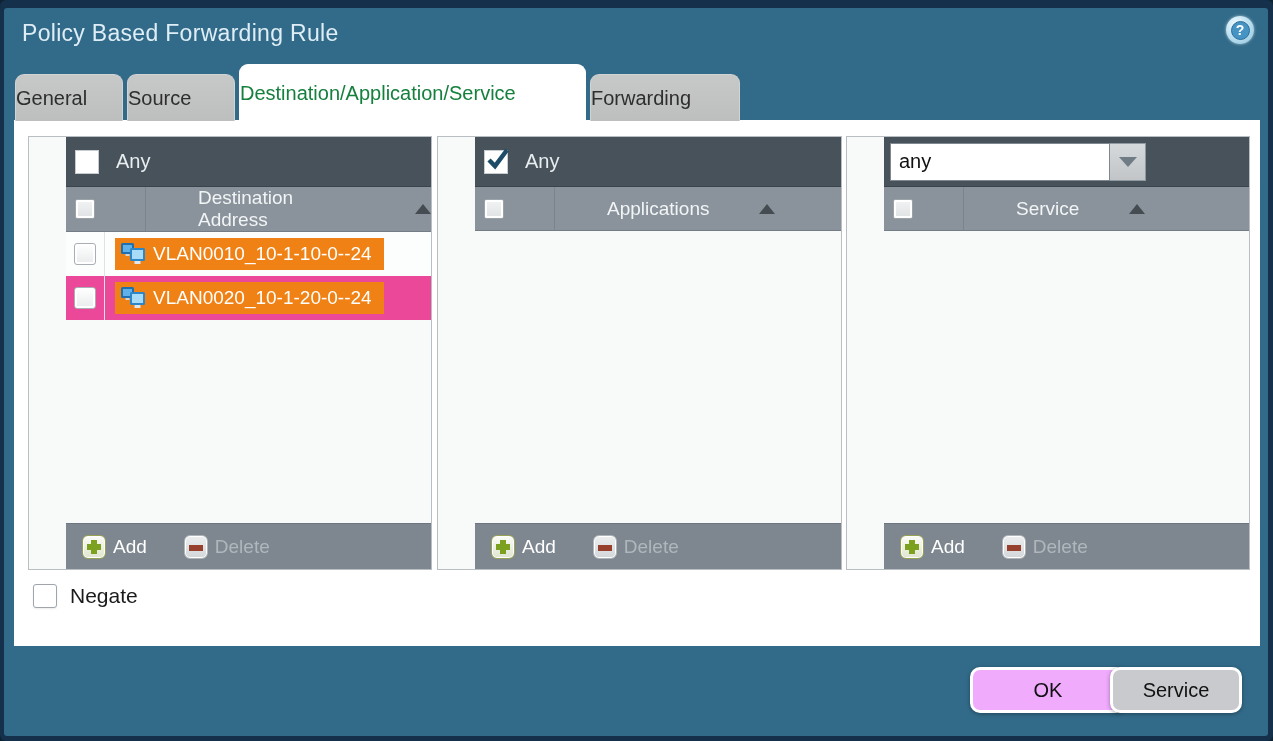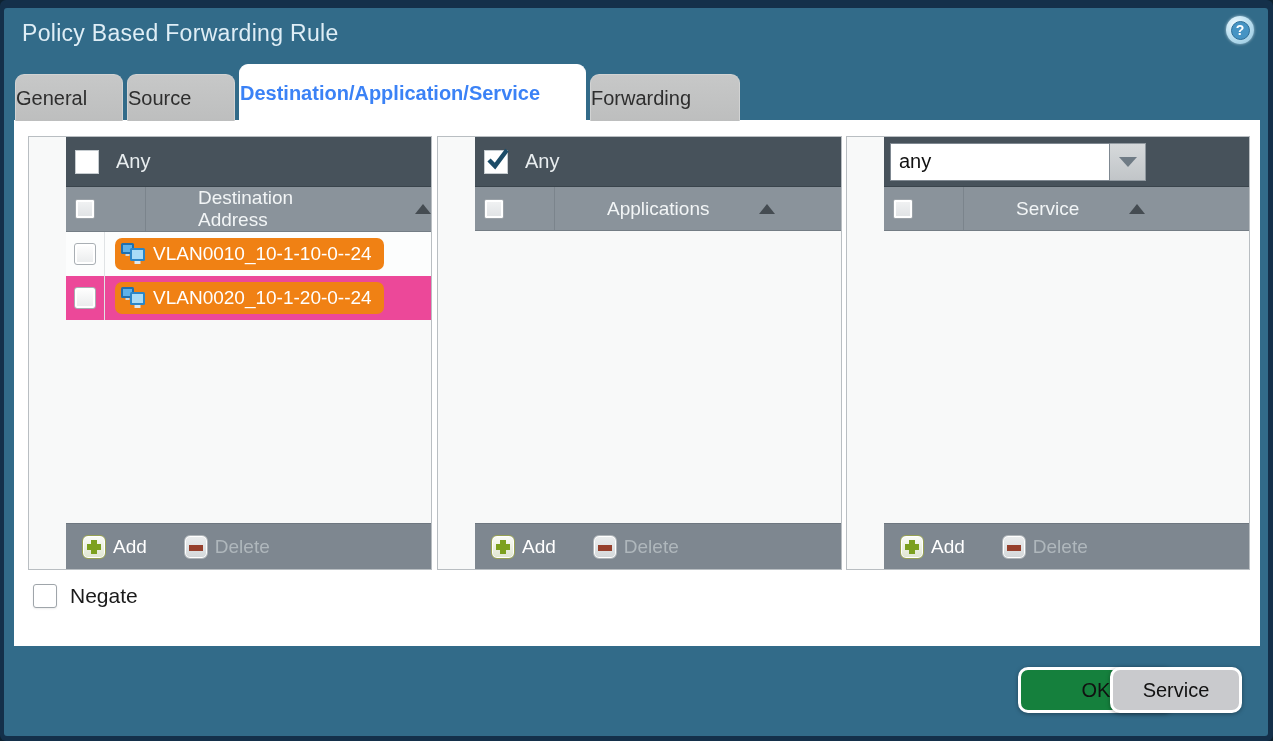--- a/index.html
+++ b/index.html
@@ -13,21 +13,21 @@
           background:radial-gradient(circle at 35% 30%, #F2FAFE, #BFE2F2 45%, #8FC2DC);
           box-shadow:0 0 3px rgba(255,255,255,0.6); display:flex; align-items:center; justify-content:center; cursor:pointer; }
   .help-inner { width:19px; height:19px; border-radius:50%; background:#4694C4; color:#FFFFFF; font-size:14px; font-weight:bold;
           display:flex; align-items:center; justify-content:center; border:1px solid #2E6E97; }
 
   
   .tabs { position:absolute; left:11px; top:56px; height:57px; display:flex; align-items:flex-end; gap:4px; z-index:3; }
   .tab { height:47px; background:linear-gradient(#C7C8C8,#BDBEBE); border:1px solid #D2D3D3; border-bottom:none;
          border-radius:9px 9px 0 0; display:flex; align-items:center; justify-content:flex-start;
          font-size:20px; color:#2E2E2E; cursor:pointer; }
-  .tab.active { height:57px; background:#FFFFFF; border-color:#FFFFFF; color:#3b82f6;font-weight:bold; }
+  .tab.active { height:57px; background:#FFFFFF; border-color:#FFFFFF; color:#15803d; }
 
   
   .content { position:absolute; left:10px; top:112px; width:1246px; height:526px; background:#FFFFFF; z-index:1; }
 
   
   .panel { position:absolute; top:16px; height:434px; display:flex; flex-direction:column;
            border:1px solid #B9BEC2; background:#F8F9F9;padding-left:37px; }
   .anybar { flex:0 0 50px; background:#47525B; border-bottom:1px solid #3A444C; display:flex; align-items:center; padding-left:9px; }
   .anylabel { color:#E8EDEF; font-size:20px; margin-left:17px; }
 
@@ -44,21 +44,21 @@
   .vline-r { width:1px; align-self:stretch; background:#E0E3E5; }
   .collabel { color:#F2F5F6; font-size:19px; margin-left:11px; cursor:pointer; }
   .sort-asc { width:0; height:0; border-left:8px solid transparent; border-right:8px solid transparent;
               border-bottom:10px solid #454C52; margin-left:9px; cursor:pointer; }
 
   .pbody { flex:1 1 auto; overflow:hidden; background:#F8F9F9; }
   .row { height:44px; display:flex; align-items:center; }
   .row-odd { background:#FCFDFD; }
   .row-even { background:#ec4899; }
   .chip { display:inline-flex; align-items:center; height:32px; margin-left:10px; padding:0 12px 0 5px;
-          background:#F08114; color:#FFFFFF; font-size:19px; gap:7px; cursor:pointer; white-space:nowrap;border-radius:7px; }
+          background:#F08114; color:#FFFFFF; font-size:19px; gap:7px; cursor:pointer; white-space:nowrap; }
 
   .panel-footer { flex:0 0 46px; margin-top:auto; background:#7E8790; border-top:1px solid #6E7780;
                   display:flex; align-items:center; padding-left:16px; gap:37px; }
   .footer-btn { display:inline-flex; align-items:center; gap:7px; cursor:pointer; }
   .icon-plus { width:24px; height:24px; border-radius:6px; background:linear-gradient(#FBFCF7,#DFE5D0);
                border:1px solid #97A153; position:relative; box-shadow:inset 0 0 0 1px #FFFFFF; }
   .icon-plus::before { content:""; position:absolute; left:4px; top:8px; width:14px; height:6px; background:#7CA01F; }
   .icon-plus::after  { content:""; position:absolute; left:8px; top:4px; width:6px; height:14px; background:#7CA01F; }
   .icon-minus { width:24px; height:24px; border-radius:6px; background:linear-gradient(#ECEEEF,#D3D7D9);
                 border:1px solid #AEB4B8; position:relative; box-shadow:inset 0 0 0 1px #FFFFFF; }
@@ -78,21 +78,21 @@
   
   .negate-row { position:absolute; left:19px; top:464px; display:flex; align-items:center; gap:13px; }
   .negate-cb { width:24px; height:24px; background:#FFFFFF; border:1px solid #9FA5AA; border-radius:3px;
                box-shadow:0 1px 2px rgba(0,0,0,0.08); cursor:pointer; }
   .negate-label { font-size:21px; color:#1A1A1A; }
 
   
   .btn { position:absolute; top:659px; height:46px; border:3px solid #FFFFFF; border-radius:10px; font-size:20px;
          color:#111111; display:flex; align-items:center; justify-content:center; cursor:pointer;
          box-shadow:0 1px 4px rgba(0,0,0,0.35); font-family:"Liberation Sans", sans-serif; }
-  .btn-ok { left:1014px; width:156px; background:#15803d; }
+  .btn-ok { left:966px; width:156px; background:#f0abfc; }
   .btn-cancel { left:1106px; width:132px; background:#C9CACD; }
 
   .addr-icon { flex:0 0 auto; }
   .check-svg { position:absolute; left:-1px; top:-4px; }
 </style>
 </head>
 <body>
 
 <div class="frame">
   <div class="dialog">

